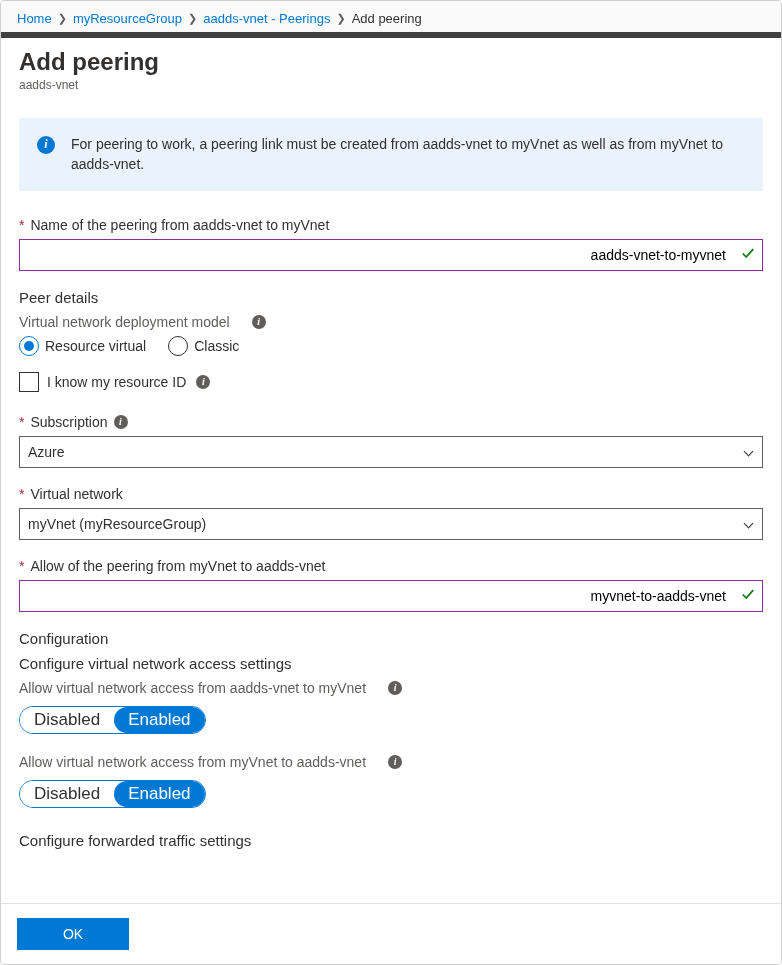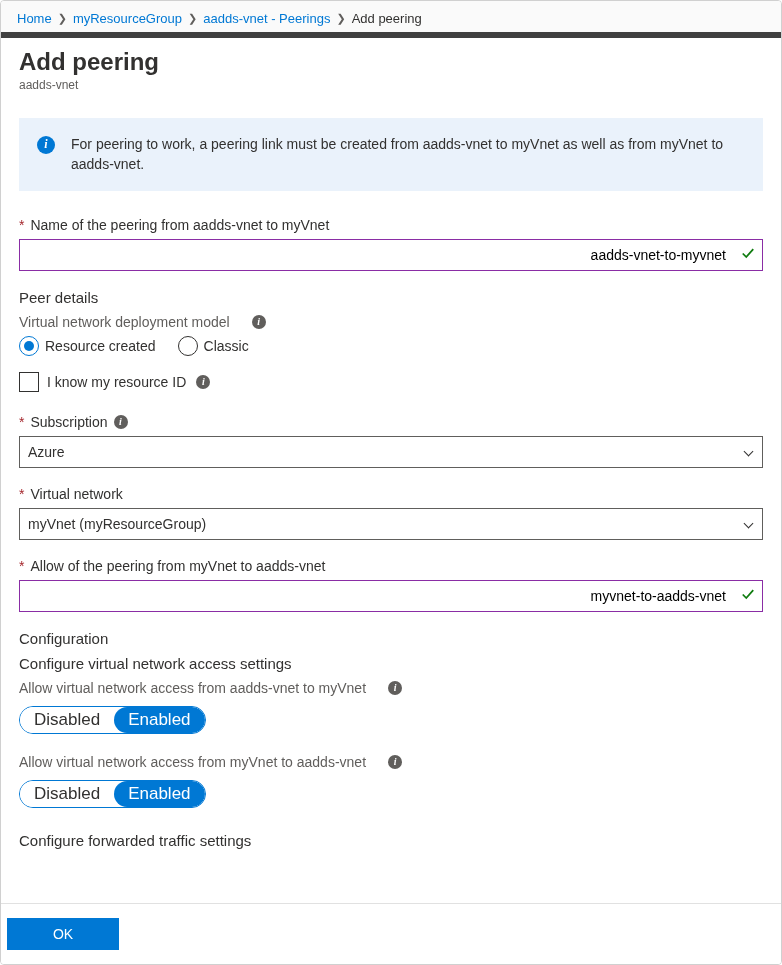--- a/index.html
+++ b/index.html
@@ -153,21 +153,21 @@
     background: #0078d4;
     color: #fff;
     border-radius: 14px;
   }
   .section-header { font-size: 15px; color: #323130; margin-bottom: 8px; margin-top: 4px;}
   .footer {
     position: absolute;
     bottom: 0; left:0; right:0;
     border-top: 1px solid #e1e1e1;
     background: #ffffff;
-    padding: 14px 6px;
+    padding: 14px 16px;
   }
   .ok-btn {
     background: #0078d4;
     color: #fff;
     border:none;
     width: 112px;
     height: 32px;
     font-size: 14px;
     cursor: pointer;
     font-family: inherit;
@@ -218,21 +218,21 @@
 
     <div class="section-title">Peer details</div>
 
     <div class="sub-label">
       <span>Virtual network deployment model</span>
       <span class="help-icon">i</span>
     </div>
     <div class="radio-group">
       <div class="radio">
         <span class="radio-circle selected"></span>
-        <span>Resource created</span>
+        <span>Resource virtual</span>
       </div>
       <div class="radio">
         <span class="radio-circle"></span>
         <span>Classic</span>
       </div>
     </div>
 
     <div class="checkbox-row">
       <span class="checkbox"></span>
       <span>I know my resource ID</span>

